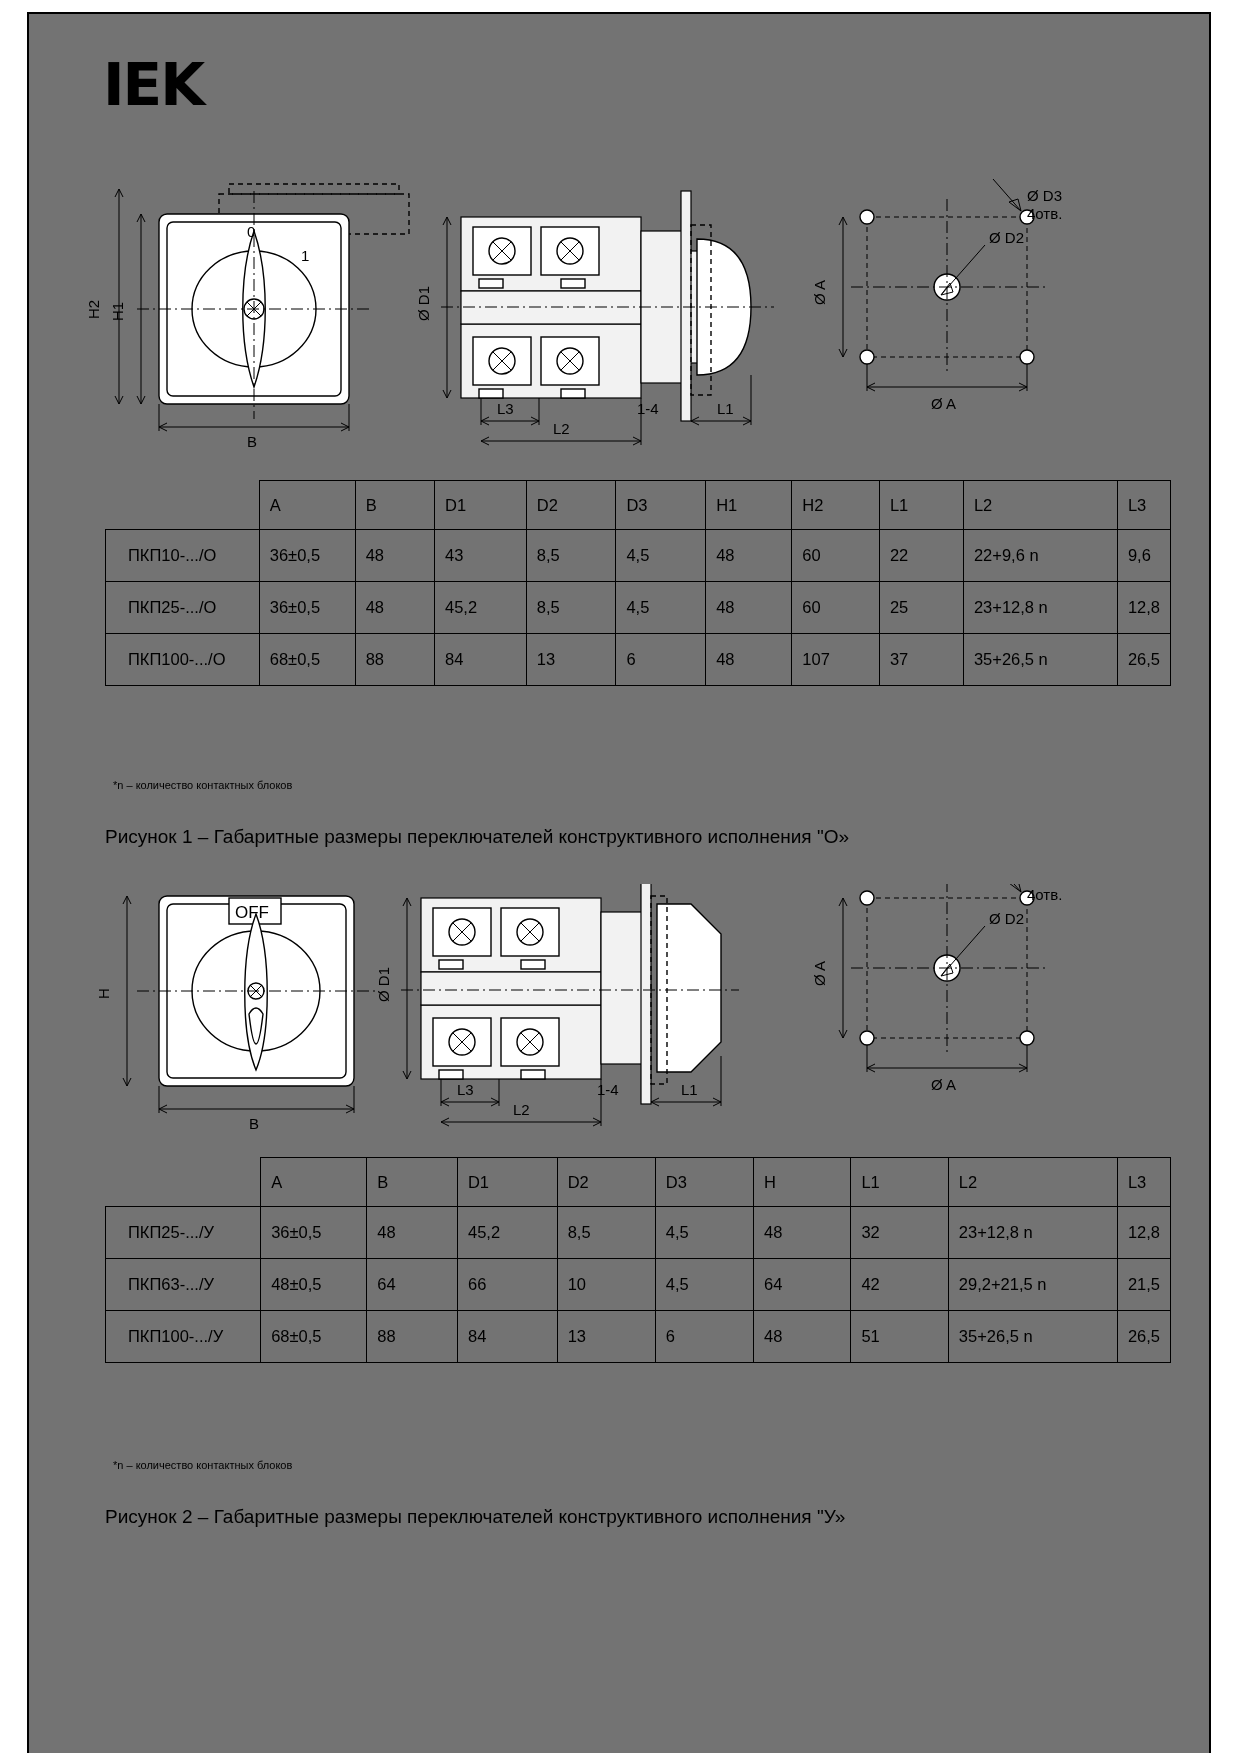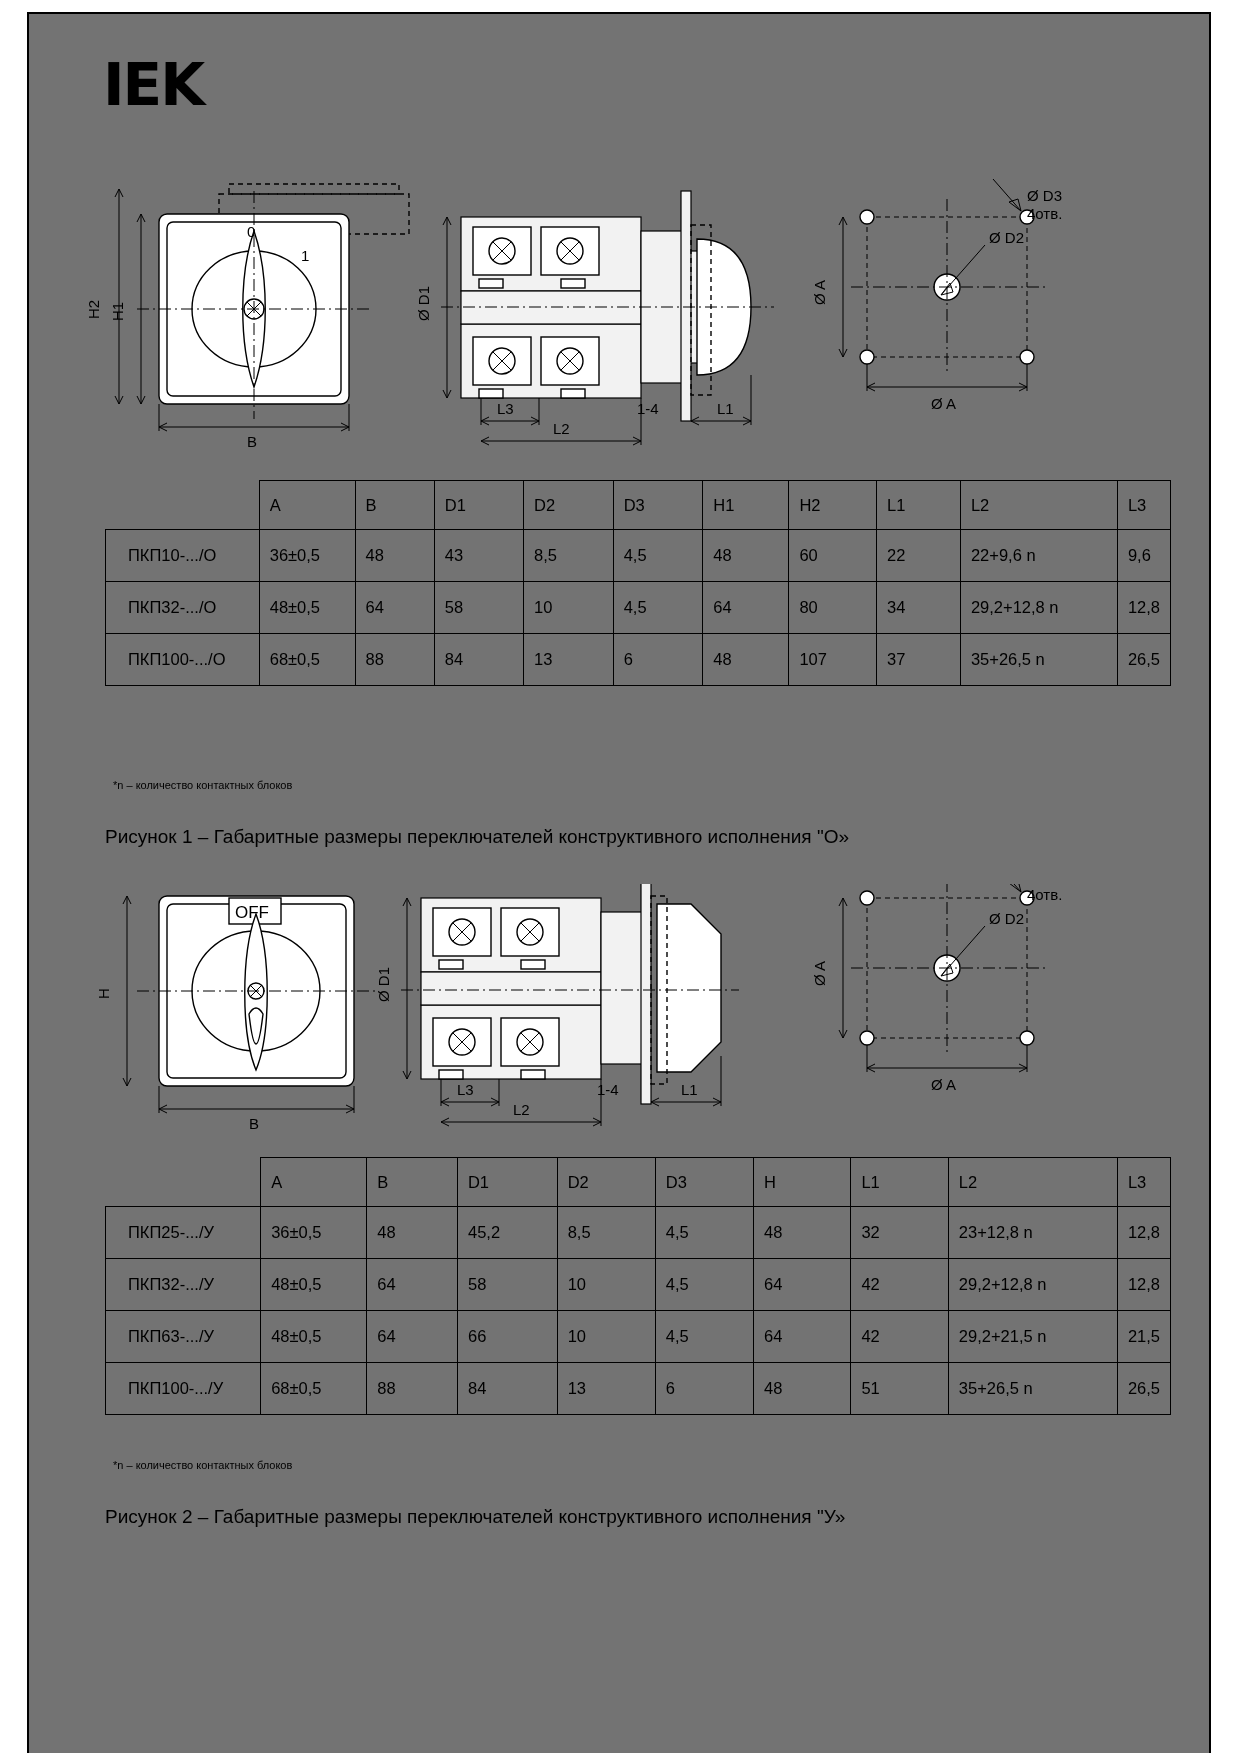--- a/index.html
+++ b/index.html
@@ -237,30 +237,30 @@
         <td>43</td>
         <td>8,5</td>
         <td>4,5</td>
         <td>48</td>
         <td>60</td>
         <td>22</td>
         <td>22+9,6 n</td>
         <td>9,6</td>
       </tr>
       <tr>
-        <td>ПКП32-.../О</td>
-        <td>48±0,5</td>
-        <td>64</td>
-        <td>58</td>
-        <td>10</td>
+        <td>ПКП25-.../О</td>
+        <td>36±0,5</td>
+        <td>48</td>
+        <td>45,2</td>
+        <td>8,5</td>
         <td>4,5</td>
-        <td>64</td>
-        <td>80</td>
-        <td>34</td>
-        <td>29,2+12,8 n</td>
+        <td>48</td>
+        <td>60</td>
+        <td>25</td>
+        <td>23+12,8 n</td>
         <td>12,8</td>
       </tr>
       <tr>
         <td>ПКП100-.../О</td>
         <td>68±0,5</td>
         <td>88</td>
         <td>84</td>
         <td>13</td>
         <td>6</td>
         <td>48</td>
@@ -400,32 +400,20 @@
         <td>48</td>
         <td>45,2</td>
         <td>8,5</td>
         <td>4,5</td>
         <td>48</td>
         <td>32</td>
         <td>23+12,8 n</td>
         <td>12,8</td>
       </tr>
       <tr>
-        <td>ПКП32-.../У</td>
-        <td>48±0,5</td>
-        <td>64</td>
-        <td>58</td>
-        <td>10</td>
-        <td>4,5</td>
-        <td>64</td>
-        <td>42</td>
-        <td>29,2+12,8 n</td>
-        <td>12,8</td>
-      </tr>
-      <tr>
         <td>ПКП63-.../У</td>
         <td>48±0,5</td>
         <td>64</td>
         <td>66</td>
         <td>10</td>
         <td>4,5</td>
         <td>64</td>
         <td>42</td>
         <td>29,2+21,5 n</td>
         <td>21,5</td>

